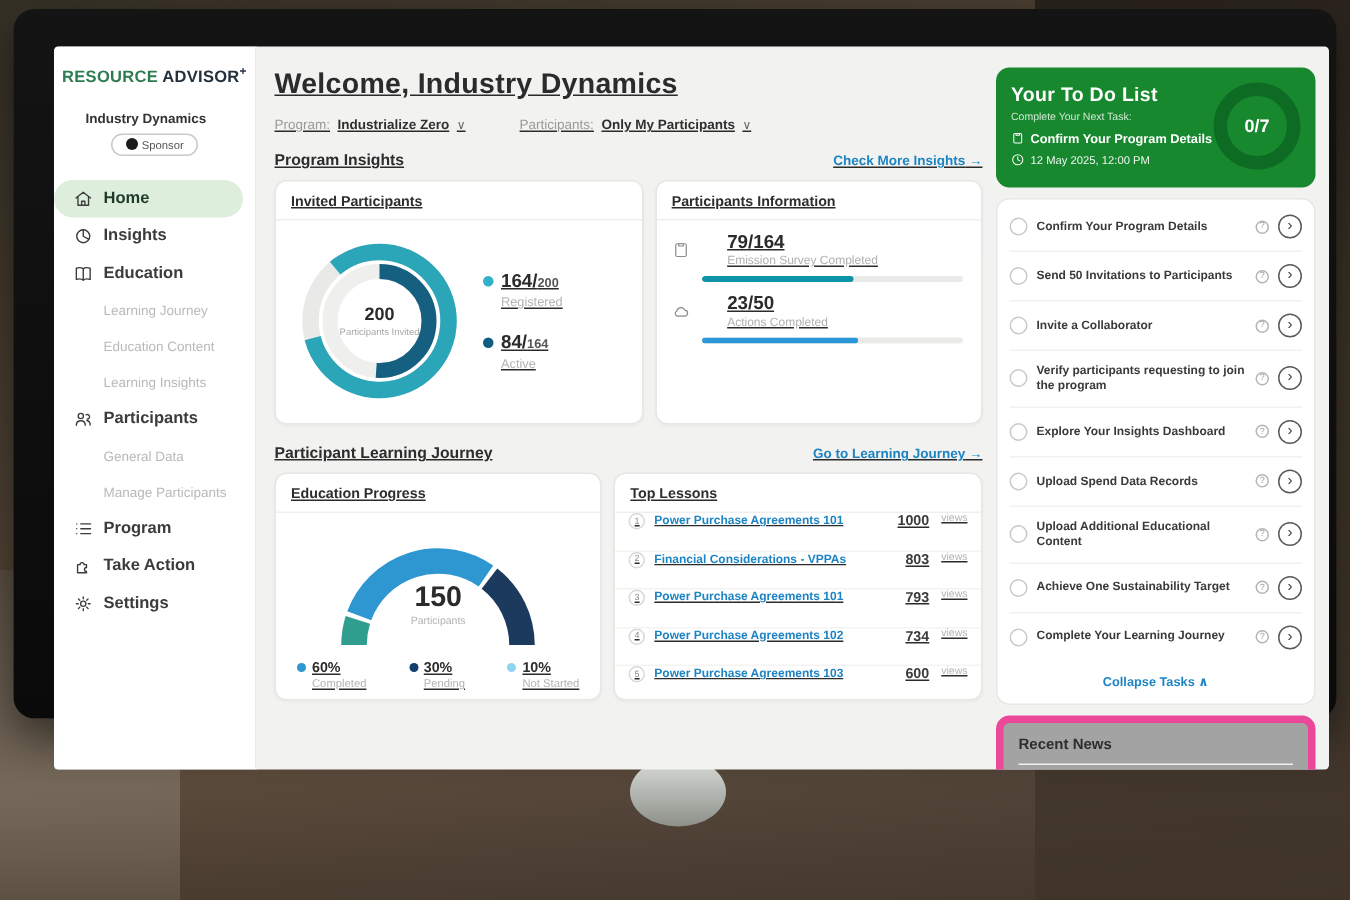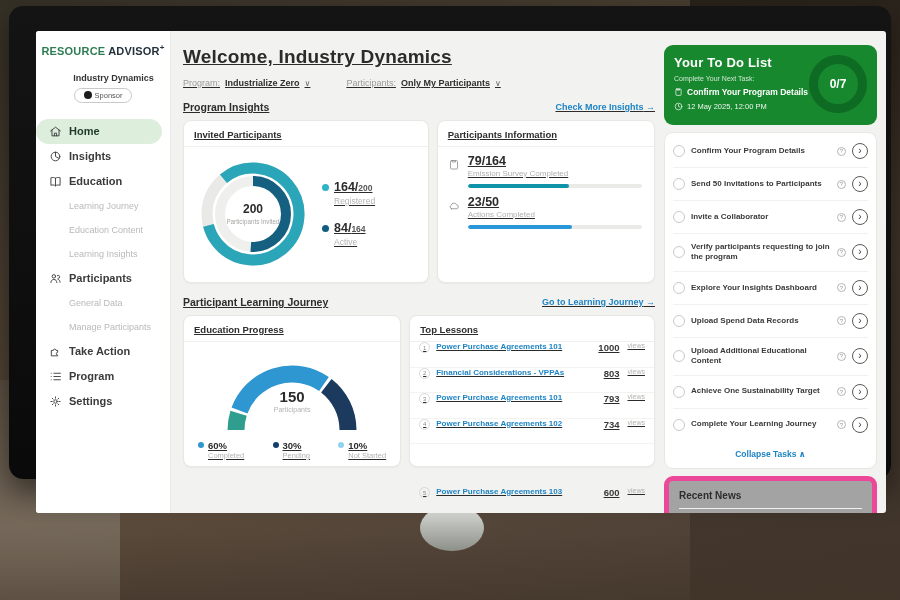--- a/index.html
+++ b/index.html
@@ -22,21 +22,21 @@
   .screen { position:absolute; left:27px; top:25px; width:850px; height:482px;
     background:#f2f2f0; border-radius:3px; overflow:hidden; color:#2b2b2b; }
 
   
   .sidebar { position:absolute; left:0; top:0; bottom:0; width:135px; background:#fff;
     border-right:1px solid #ebebe9; padding-top:12px; }
   .logo { text-align:center; font-size:11px; font-weight:bold; letter-spacing:.2px; }
   .logo .lg-green { color:#2e7d52; }
   .logo .lg-dark { color:#24313c; }
   .logo .lg-plus { color:#24313c; font-size:8px; vertical-align:super; }
-  .org { text-align:center; font-size:9px; font-weight:bold; color:#333; margin-top:16px;padding-left:21px; }
+  .org { text-align:left; font-size:9px; font-weight:bold; color:#333; margin-top:16px;padding-left:21px; }
   .badge { width:58px; margin:5px auto 0; border:1px solid #c9c9c7; border-radius:9px;
     font-size:7.5px; color:#555; display:flex; align-items:center; justify-content:center; gap:3px; padding:2px 0; }
   .badge .bdot { width:8px; height:8px; border-radius:50%; background:#1c1c1c; }
   .nav { margin-top:16px; }
   .nav-item { display:flex; align-items:center; gap:7px; height:25px; padding-left:13px;
     font-size:11px; font-weight:bold; color:#3b3b3b; cursor:pointer; }
   .nav-item svg { flex:0 0 13px; }
   .nav-item.active { background:#ddeedd; border-radius:14px; margin-right:8px; color:#1f3a28; }
   .nav-sub { height:24px; padding-left:33px; font-size:9px; font-weight:normal; color:#b9b9b7; display:flex; align-items:center; cursor:pointer; }
 
@@ -62,41 +62,41 @@
   .donut-center .dc-lab { font-size:6.3px; color:#a7a7a5; width:54px; line-height:1.25; margin-top:2px; }
   .legend-col { margin-left:8px; display:flex; flex-direction:column; gap:16px; }
   .leg-item { display:flex; gap:5px; }
   .leg-dot { width:7px; height:7px; border-radius:50%; margin-top:3px; }
   .leg-val { font-size:12.5px; font-weight:bold; color:#2b2b2b; line-height:1.1; }
   .leg-val .leg-den { font-size:8.5px; font-weight:bold; color:#555; }
   .leg-lab { font-size:8.5px; color:#b3b3b1; margin-top:1px; }
 
   .card-info { width:222px; height:163px; }
   .metric { padding:7px 12px 0 10px; position:relative; }
-  .metric-row { display:flex; gap:7px; }
+  .metric-row { display:flex; gap:24px;align-items:flex-end; }
   .metric-icon { flex:0 0 13px; padding-top:3px; }
   .metric-val { font-size:12.5px; font-weight:bold; color:#2b2b2b; }
   .metric-lab { font-size:8px; color:#b0b0ae; margin-top:1px; }
   .bar { height:4px; background:#eaeae8; border-radius:2px; margin:6px 0 0 20px; overflow:hidden; }
   .bar-fill { height:4px; border-radius:2px; }
 
   .card-edu { width:222px; height:152px; position:relative; }
   .gauge-wrap { position:relative; width:160px; height:84px; margin:8px auto 0; }
   .gauge-center { position:absolute; left:0; top:38px; width:160px; text-align:center; pointer-events:none; }
-  .gauge-center .gc-num { font-size:15px; font-weight:bold; color:#2b2b2b; }
+  .gauge-center .gc-num { font-size:19px; font-weight:bold; color:#2b2b2b; }
   .gauge-center .gc-lab { font-size:7px; color:#b3b3b1; margin-top:1px; }
   .gauge-legend { display:flex; justify-content:space-between; padding:6px 14px 0; }
   .gl-item { display:flex; gap:4px; }
   .gl-dot { width:6px; height:6px; border-radius:50%; margin-top:2px; }
   .gl-val { font-size:9.5px; font-weight:bold; color:#2b2b2b; }
   .gl-lab { font-size:7.5px; color:#b3b3b1; }
 
   .card-lessons { width:250px; height:152px; }
   .lesson-row { display:flex; align-items:flex-start; gap:6px; padding:0 9px; height:25.5px; border-bottom:1px solid #f3f3f1; }
-  .lesson-row:last-child { border-bottom:none;margin-top:43px; }
+  .lesson-row:last-child { border-bottom:none; }
   .rank { flex:0 0 11px; height:11px; border:1px solid #d8d8d6; border-radius:50%; font-size:6px; color:#8a8a88; display:flex; align-items:center; justify-content:center; }
   .lesson-title { flex:1; font-size:8px; font-weight:bold; color:#1d84c4; cursor:pointer; white-space:nowrap; overflow:hidden; }
   .views { font-size:9.5px; font-weight:bold; color:#3a3a38; }
   .views-lab { font-size:7px; color:#b3b3b1; margin-left:2px; }
 
   
   .rightpanel { position:absolute; right:0; top:0; bottom:0; width:227px; padding:14px 9px 0 5px; }
   .todo-head { background:#17882d; border-radius:9px; color:#fff; padding:10px 10px 12px; display:flex; justify-content:space-between; }
   .th-title { font-size:13px; font-weight:bold; letter-spacing:.2px; }
   .th-sub { font-size:7px; color:rgba(255,255,255,.8); margin-top:5px; }
@@ -181,29 +181,29 @@
             <span>Participants</span>
           </div>
           <div class="nav-sub">
               <span>General Data</span>
             </div>
           <div class="nav-sub">
               <span>Manage Participants</span>
             </div>
           <div class="nav-item">
             <svg class="icon" width="13" height="13" viewBox="0 0 24 24">
+                <path d="M9 6 H21 M9 12 H21 M9 18 H21 M4 6 h.01 M4 12 h.01 M4 18 h.01"></path>
+              </svg>
+            <span>Program</span>
+          </div>
+          <div class="nav-item">
+            <svg class="icon" width="13" height="13" viewBox="0 0 24 24">
                 <path d="M5 10 h3 a2.5 2.5 0 1 1 5 0 h3 v3.5 a2.5 2.5 0 1 0 0 5 V20 H5 Z"></path>
               </svg>
             <span>Take Action</span>
-          </div>
-          <div class="nav-item">
-            <svg class="icon" width="13" height="13" viewBox="0 0 24 24">
-                <path d="M9 6 H21 M9 12 H21 M9 18 H21 M4 6 h.01 M4 12 h.01 M4 18 h.01"></path>
-              </svg>
-            <span>Program</span>
           </div>
           <div class="nav-item">
             <svg class="icon" width="13" height="13" viewBox="0 0 24 24">
                 <circle cx="12" cy="12" r="3.2"></circle>
                 <path d="M12 3.5v2.3 M12 18.2v2.3 M3.5 12h2.3 M18.2 12h2.3 M6 6l1.7 1.7 M16.3 16.3 18 18 M18 6l-1.7 1.7 M7.7 16.3 6 18"></path>
               </svg>
             <span>Settings</span>
           </div>
         </nav>
       </aside>

